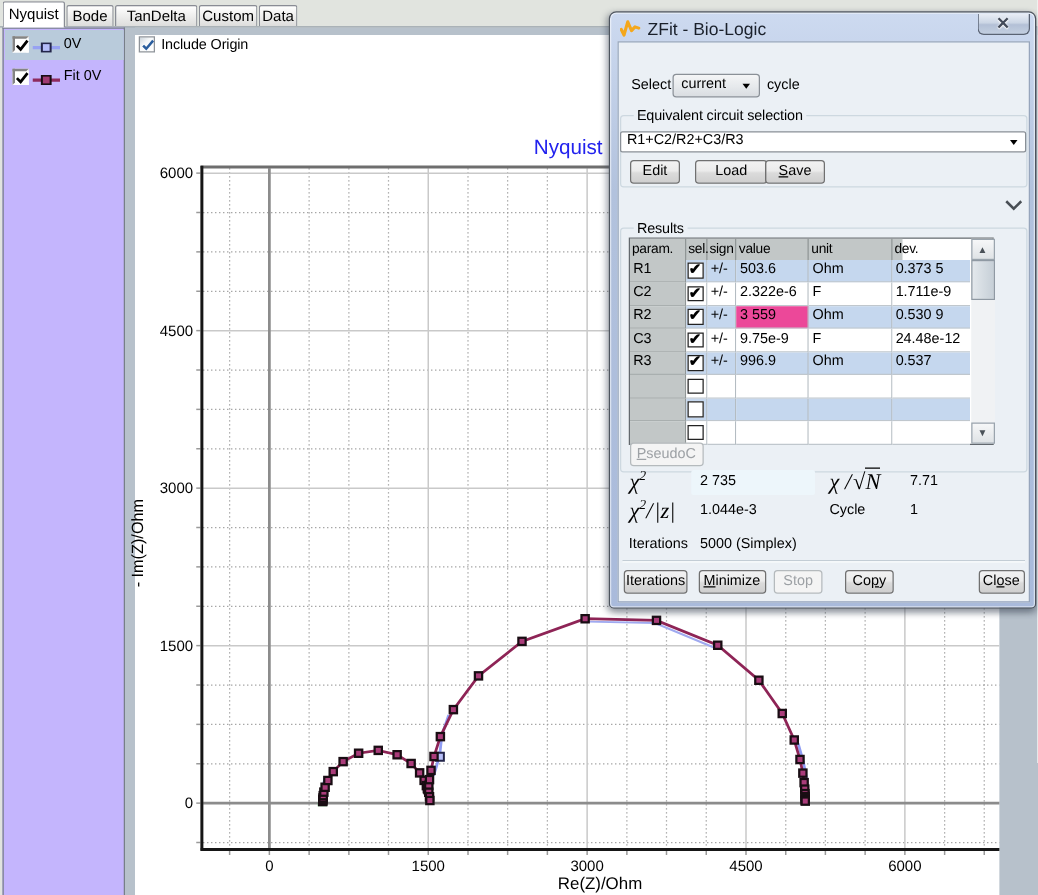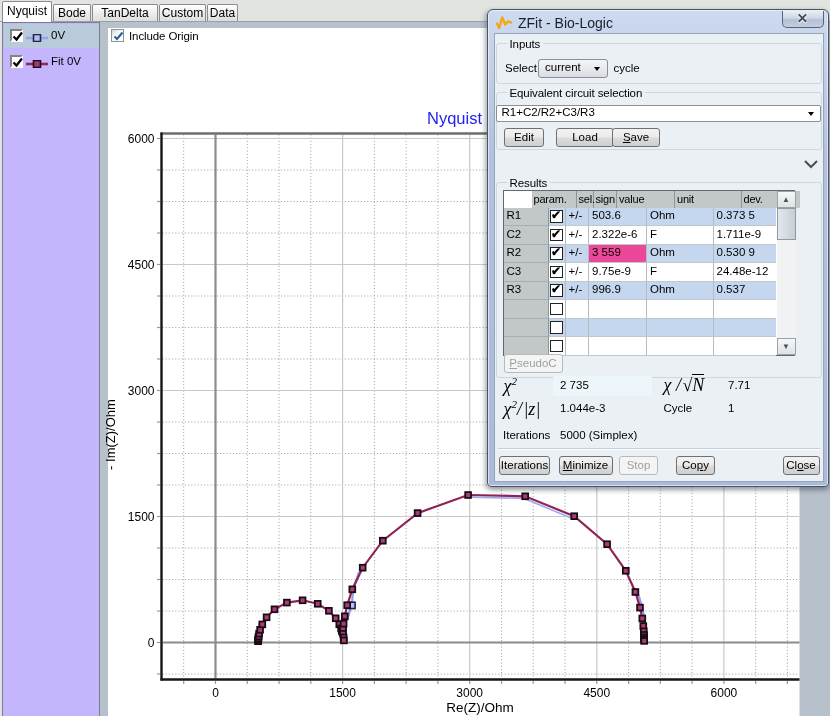--- a/index.html
+++ b/index.html
@@ -230,42 +230,39 @@
 .g { position:absolute; border:1px solid #cdd8e0; border-radius:3px; }
 .glab { position:absolute; top:-7px; background:#ebf0f5; padding:0 3px; font-size:11.5px; letter-spacing:-0.1px; color:#000; line-height:14px; }
 .lbl { position:absolute; font-size:11.5px; color:#000; white-space:pre; }
 .btn { position:absolute; height:19px; border:1px solid #707070; border-radius:3px;
   background:linear-gradient(#f2f2f2,#ebebeb 45%,#dbdbdb 55%,#cfcfcf);
   font-size:11.5px; color:#000; text-align:center; line-height:16px; }
 .btn.dis { border-color:#b5babd; color:#9da1a5; background:#f4f4f4; }
 .cmb { position:absolute; border:1px solid #8a9097; border-radius:2px; font-size:11.5px; }
 .arr { position:absolute; width:0; height:0; border-left:3.5px solid transparent; border-right:3.5px solid transparent; border-top:4px solid #000; }
 .tblwrap { position:absolute; left:8px; top:156px; width:292px; height:166px; border:1px solid #62686e; background:#fff; }
-.thead { position:absolute; left:0; top:0; width:268px; height:16.5px; background:#c2c7c7;margin-left:28px; }
+.thead { position:absolute; left:0; top:0; width:218px; height:16.5px; background:#c2c7c7; }
 .hc { position:absolute; top:0; height:16.5px; border-right:1px solid #909696; font-size:11px; letter-spacing:-0.2px; color:#000; padding:1.5px 0 0 2px; }
 .trow { position:absolute; left:0; width:272px; height:18.5px; font-size:11.5px; }
 .pc { position:absolute; left:0; top:0; width:45px; height:18.5px; background:#c2c7c7; border-right:1px solid #909696; border-bottom:1px solid #a9afaf; padding:1.5px 0 0 3px; }
 .cc { position:absolute; top:0; height:18.5px; border-right:1px solid #b4bcc2; border-bottom:1px solid #c0c7cd; padding:1.5px 0 0 3px; }
 .tcb { position:absolute; left:1.5px; top:2.5px; width:12.5px; height:12.5px; background:#fff; border:1.4px solid #222; }
 .tchk { position:absolute; left:2.5px; top:0.5px; font-size:12px; font-weight:bold; color:#000; }
 .sbar { position:absolute; left:273px; top:0; width:19px; height:164px; background:#f0f2f4; }
 .sbtn { position:absolute; left:0; width:19px; height:17px; background:linear-gradient(#f6f7f8,#dfe3e6); border:1px solid #9aa4ad; color:#4a5158; font-size:8px; text-align:center; line-height:15px; }
 .chi { font-family:"Liberation Serif",serif; font-style:italic; font-size:18px; color:#000; }
 </style>
 
 <div class="dlg">
   <svg style="position:absolute;left:8px;top:6px" width="18" height="14">
     <path d="M1,7.5 L3.2,12 L6.2,1.5 L9.2,8.5 L12,5.5 L15,6.5" fill="none" stroke="#f4a71b" stroke-width="2.5" stroke-linecap="round" stroke-linejoin="round"></path>
   </svg>
   <span class="dtitle">ZFit - Bio-Logic</span>
   <div class="closeb">✕</div>
   <div class="client">
-    <div class="g" style="left:1px;top:9px;width:326px;height:41px">
-        <span class="glab" style="left:10px">Inputs</span>
-      </div>
     <span class="lbl" style="left:10.5px;top:28px">Select</span>
     <div class="cmb" style="left:43.5px;top:25px;width:70px;height:19px;background:linear-gradient(#f4f5f6,#e6e9ec 55%,#d9dde1);border-radius:3px">
       <span style="position:absolute;left:6px;top:1px">current</span>
         <span class="arr" style="left:55px;top:7px"></span>
     </div>
     <span class="lbl" style="left:119px;top:28px">cycle</span>
     <div class="g" style="left:1px;top:58px;width:326px;height:58px">
         <span class="glab" style="left:10px">Equivalent circuit selection</span>
       </div>
     <div class="cmb" style="left:1px;top:71px;width:325px;height:17px;background:#fff">

